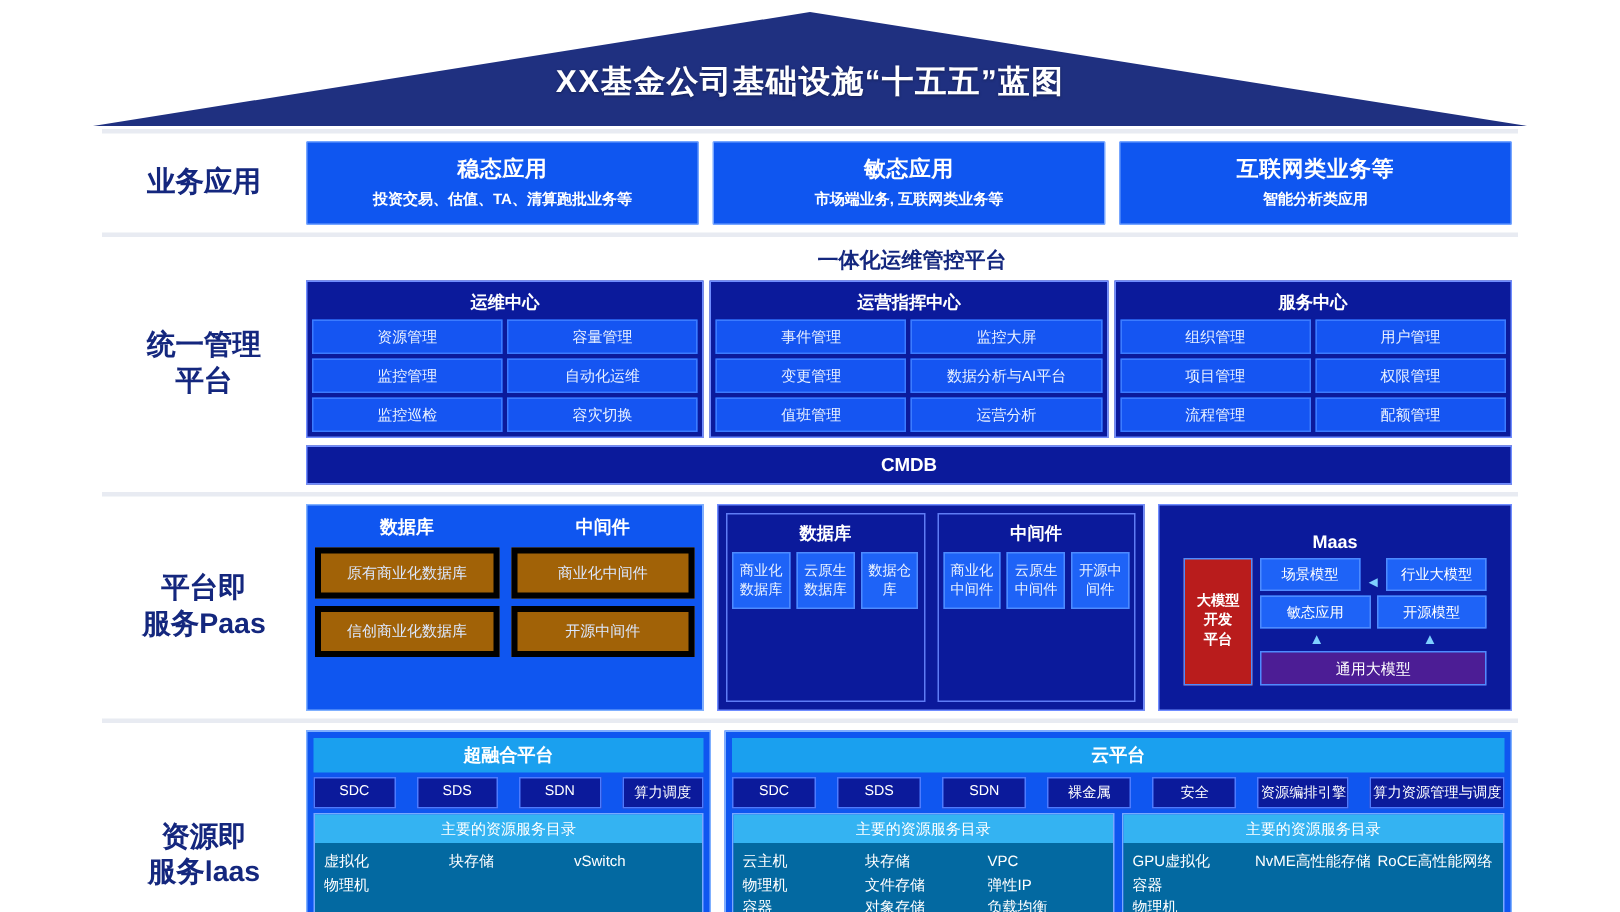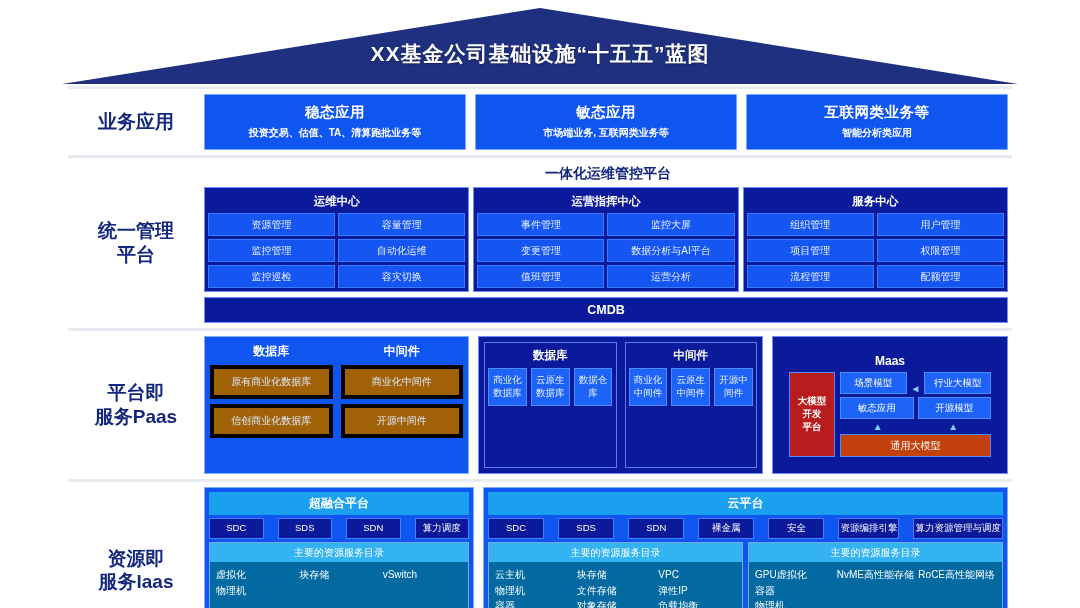--- a/index.html
+++ b/index.html
@@ -119,21 +119,21 @@
   }
   .maas-right { flex: 1; display: flex; flex-direction: column; gap: 3px; }
   .maas-line { display: flex; align-items: flex-end; gap: 4px; }
   .maas-cell {
     flex: 1; background: #1e63f7; border: 1px solid #4d8bff;
     color: #fff; font-size: 9.5px; text-align: center; padding: 3.5px 1px;
   }
   .arrow { color: #7fd0ff; font-size: 10px; line-height: 1; }
   .maas-arrows { display: flex; justify-content: space-around; height: 9px; align-items: center; }
   .maas-full {
-    background: #c2410c; border: 1px solid #4d8bff; color: #fff;
+    background: #4c1d95; border: 1px solid #4d8bff; color: #fff;
     font-size: 10px; text-align: center; padding: 3.5px 1px;
   }
 
   
   .iaas { display: flex; gap: 9px; padding-right: 4px; align-items: stretch; }
   .plat { border: 1px solid #7fb0ff; background: #0f56f0; padding: 4px; display: flex; flex-direction: column; }
   .plat-hyper { flex: 0 0 270px; }
   .plat-cloud { flex: 1; }
   .plat-title {
     background: #1aa0ef; color: #fff; font-size: 12px; font-weight: bold;

